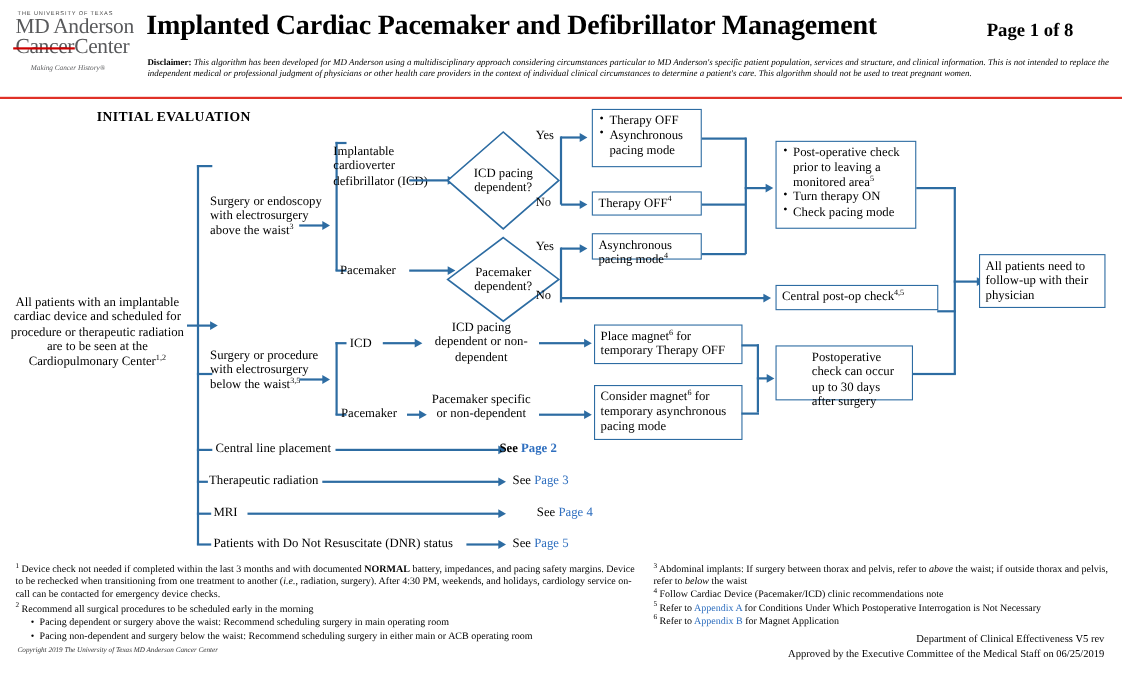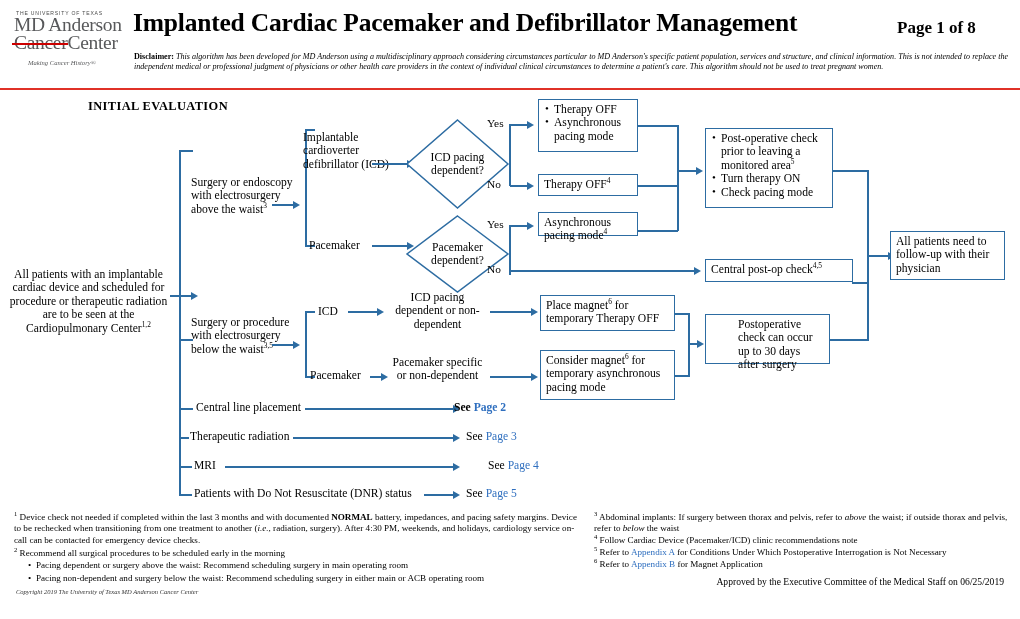--- a/index.html
+++ b/index.html
@@ -258,14 +258,15 @@
   <sup>5</sup>
   <span>Refer to </span><span class="blue">Appendix A</span><span> for Conditions Under Which Postoperative Interrogation is Not Necessary</span>
 </div>
 <div class="fn" style="left:594px;top:559px;width:420px;">
   <sup>6</sup>
   <span>Refer to </span><span class="blue">Appendix B</span><span> for Magnet Application</span>
 </div>
 
 <div class="abs" id="copyright">Copyright 2019 The University of Texas MD Anderson Cancer Center</div>
 <div class="abs" id="deptline">
+  <div>Department of Clinical Effectiveness V5 rev</div>
   <div>Approved by the Executive Committee of the Medical Staff on 06/25/2019</div>
 </div>
 
 </body></html>

